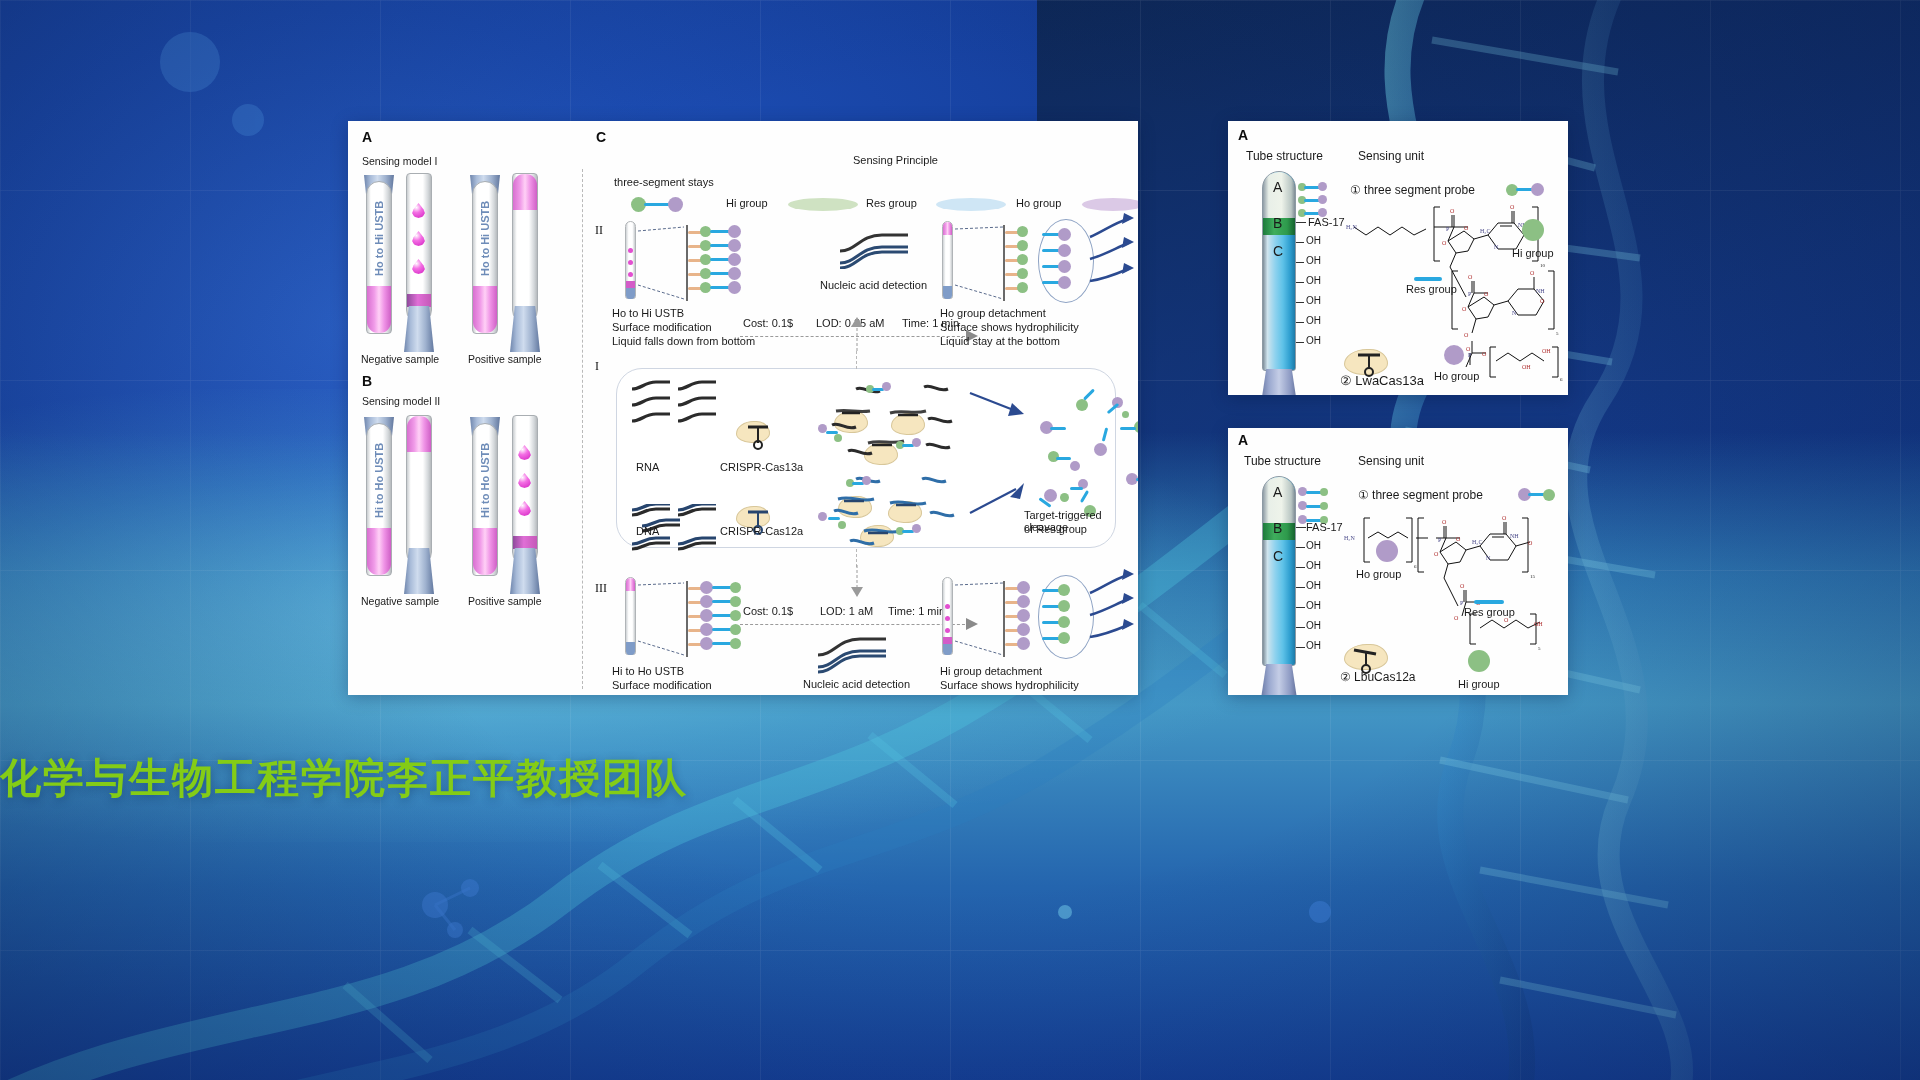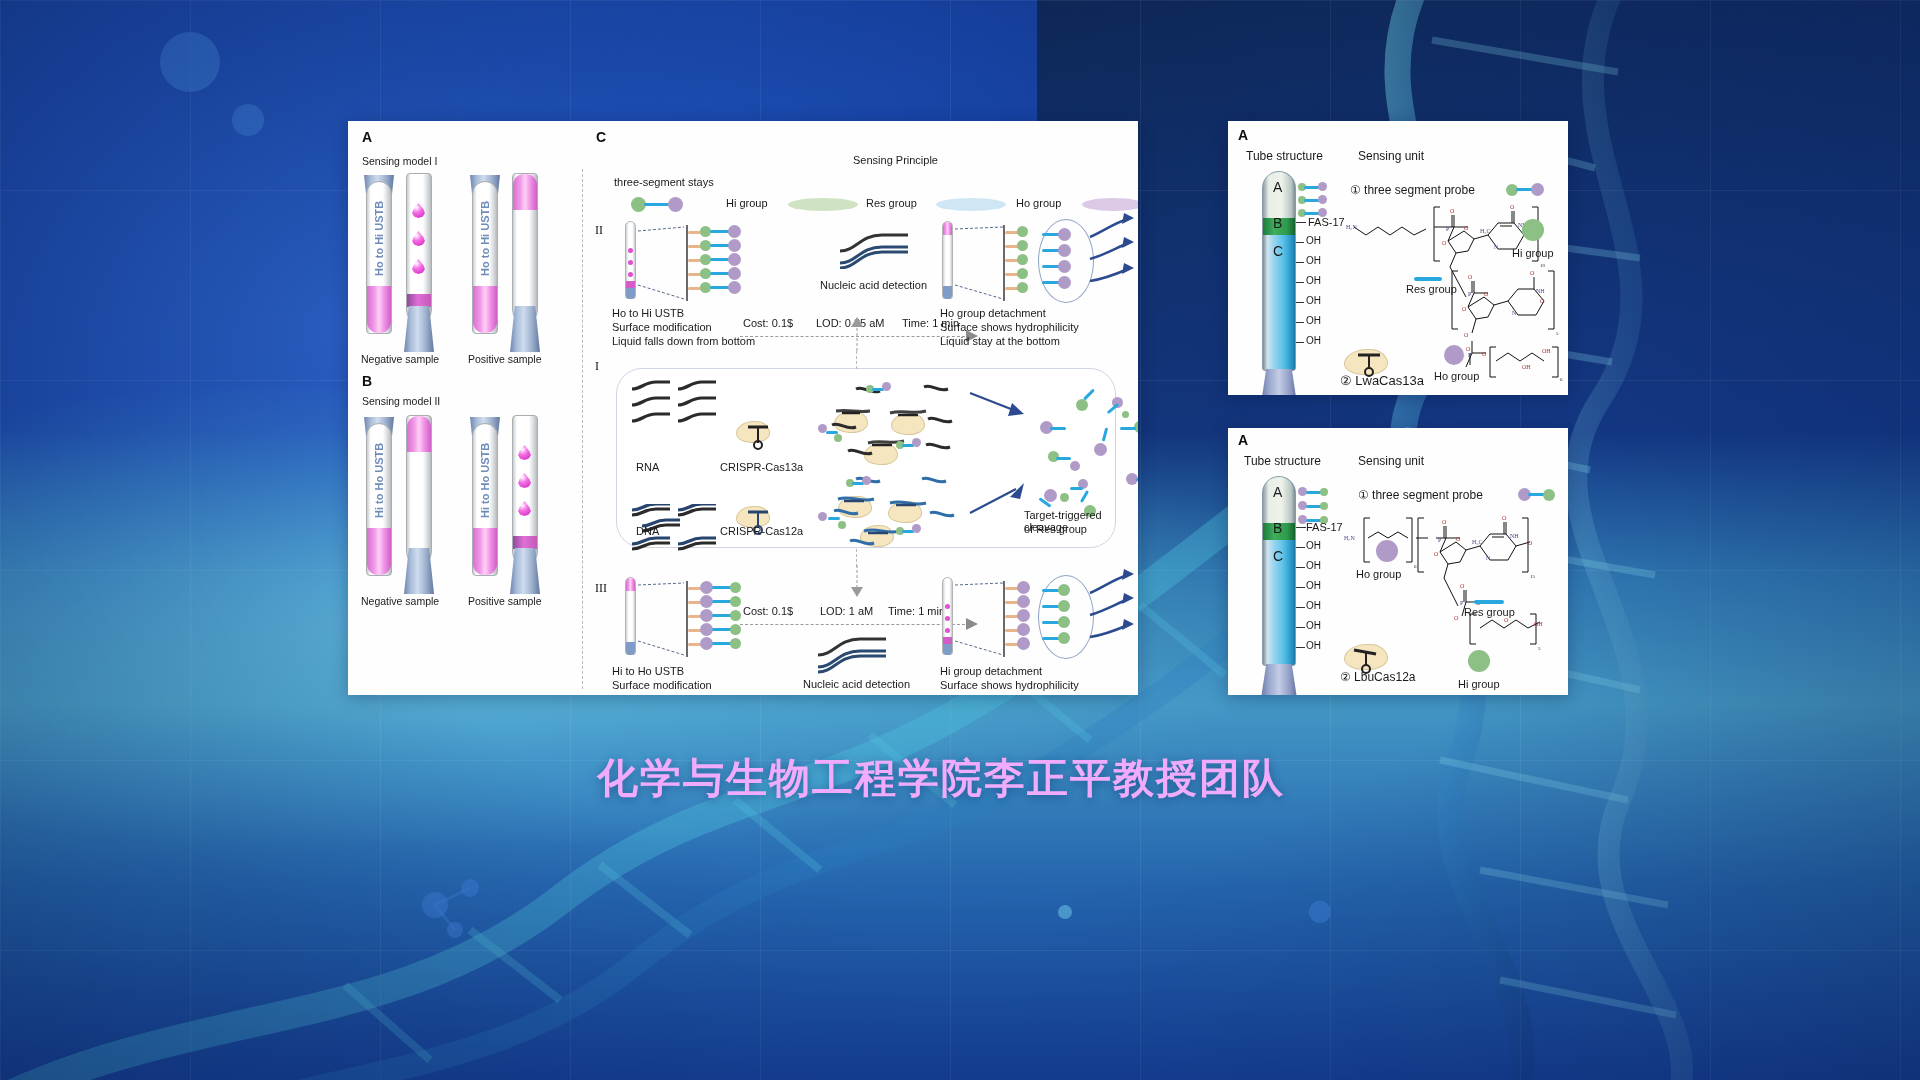--- a/index.html
+++ b/index.html
@@ -138,22 +138,22 @@
   .rtube-foot {
     position:absolute; width:40px; height:48px;
     background:linear-gradient(90deg,#5f6f9c,#9aa8cf 25%,#c4cde6 50%,#8e9bc4 78%,#55648e);
     clip-path:polygon(18% 0,82% 0,100% 100%,0 100%);
   }
   .oh { position:absolute; font-size:10px; color:#1a1a1a; }
   .tick { position:absolute; height:1px; background:#333; }
 
   
   #title {
-    position:absolute; left:0; top:748px; width:1882px; text-align:center;
-    color:#f0abfc; font-family:"Liberation Sans", sans-serif; font-weight:bold;
+    position:absolute; left:0; top:748px; width:1882px; 
+    color:#84cc16; font-family:"Liberation Sans", sans-serif; font-weight:bold;
     text-shadow:0 2px 10px rgba(8,40,90,.45);
   }
   #title .l1 { font-size:41px; letter-spacing:2px; line-height:1.5; }
   #title .l2 { font-size:43px; letter-spacing:4px; line-height:1.55; }
 </style>
 </head>
 <body>
 
 <div id="bg">
   <div class="bg-base"></div>

